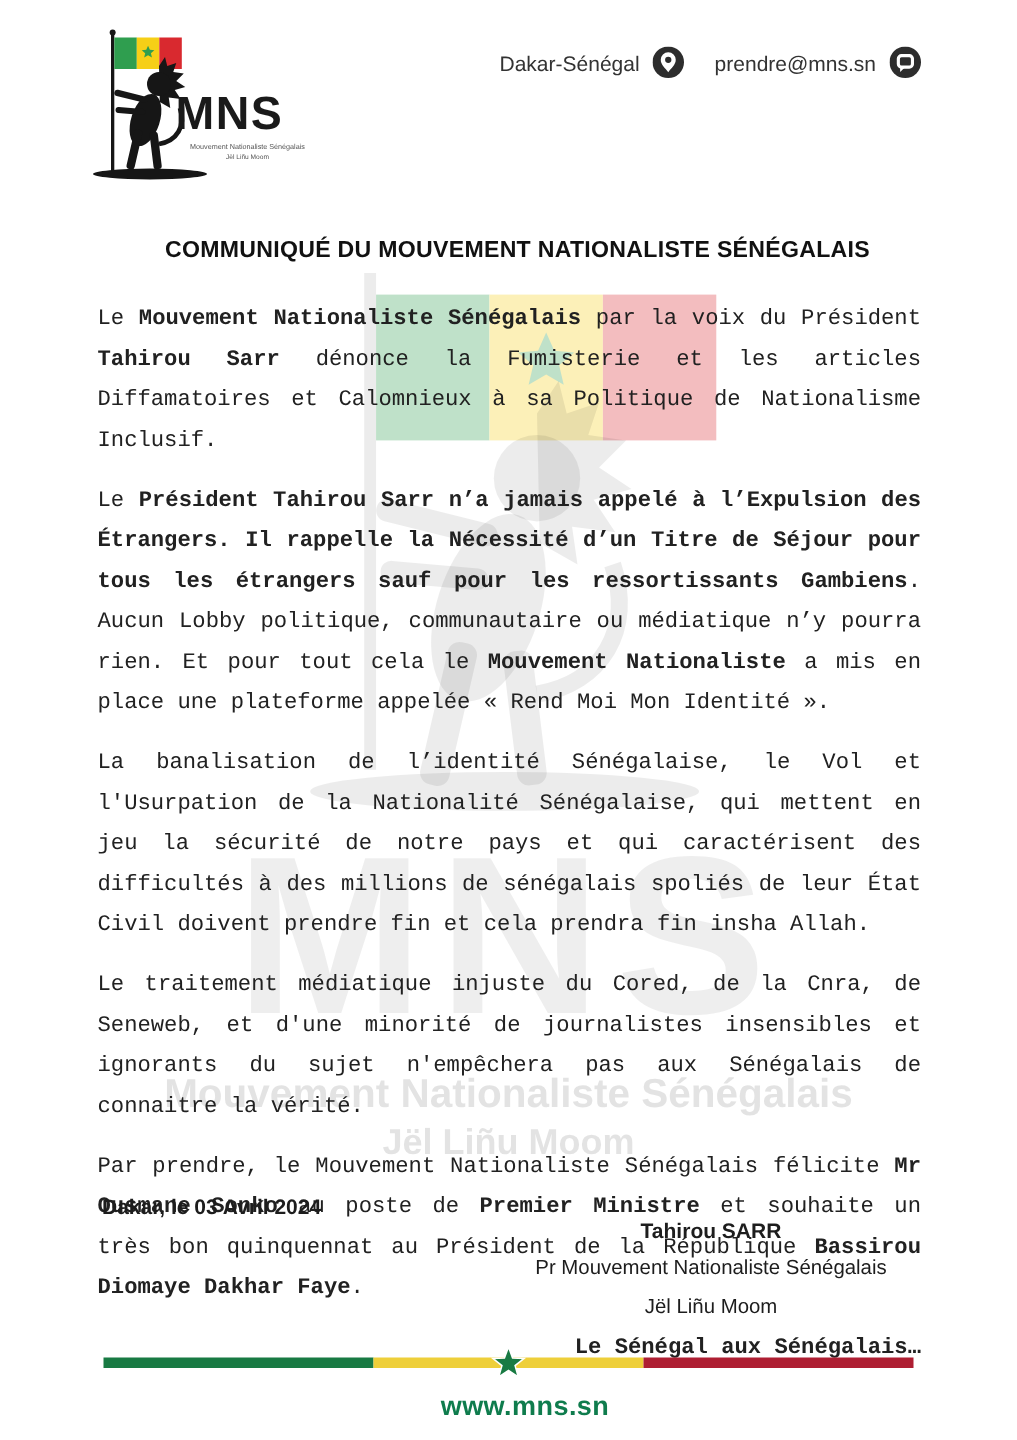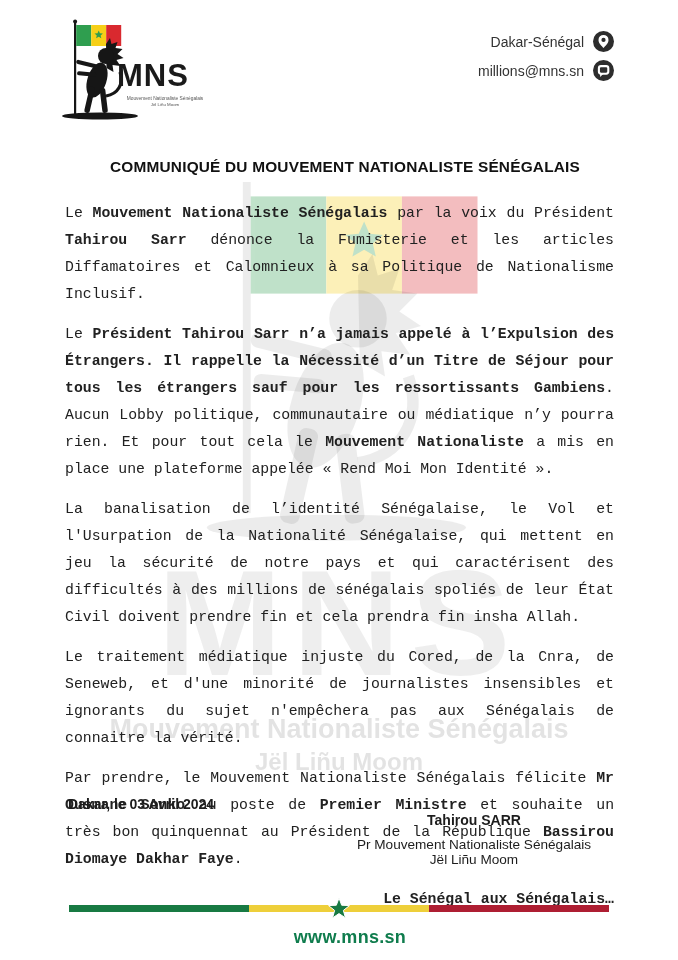--- a/index.html
+++ b/index.html
@@ -34,21 +34,21 @@
     position:absolute; left:117px; top:60px; font-size:31px; font-weight:700;
     letter-spacing:1px; color:#1a1a1a; line-height:1;
   }
   .logo-sub{
     position:absolute; left:117px; top:96px; width:96px; text-align:center;
     color:#555; line-height:1.35;
   }
   .logo-sub .l1{font-size:4.8px; display:block;}
   .logo-sub .l2{font-size:4.4px; display:block;}
   .contact{
-    position:absolute; top:31px; right:64px; display:flex; flex-direction:column; gap:8px;
+    position:absolute; top:31px; right:64px; display:flex; flex-direction:row; gap:20px;
   }
   .contact-row{display:flex; align-items:center; justify-content:flex-end; gap:9px;}
   .contact-row .txt{font-size:14px; color:#333; white-space:nowrap;}
   .cicon{width:21px; height:21px; flex:0 0 21px;}
   
   .doc-title{
     position:absolute; top:152px; left:0; width:100%; text-align:center;
     font-size:15.4px; font-weight:700; color:#111; letter-spacing:0.2px;
   }
   
@@ -56,21 +56,21 @@
   .body-text p{
     margin:0 0 13px 0; font-size:14.8px; line-height:27px;
     text-align:justify; color:var(--text);
   }
   .body-text p.closing{text-align:right; font-weight:700;}
   .b{font-weight:700;}
   
   .date-line{position:absolute; left:68px; top:796px; font-size:14px; font-weight:700; color:#1d1d1d;}
   .sig-block{position:absolute; left:335px; top:812px; width:278px; text-align:center; color:#1d1d1d;}
   .sig-name{font-size:14px; font-weight:700; margin-bottom:9px;}
-  .sig-role{font-size:13.6px; margin-bottom:0;}
+  .sig-role{font-size:13.6px; margin-bottom:11px;}
   .sig-tagline{font-size:13.6px;}
   
   .stripe{position:absolute; left:69px; top:905px; width:540px; height:7px; display:flex;}
   .stripe .seg{flex:1 1 0;}
   .seg-green{background:var(--stripe-green);}
   .seg-yellow{background:var(--stripe-yellow);}
   .seg-red{background:var(--stripe-red);}
   .stripe-star{position:absolute; left:327px; top:897px; width:24px; height:24px;}
   .site-url{
     position:absolute; top:927px; left:11px; width:100%; text-align:center;
@@ -136,21 +136,21 @@
   <div class="contact layer">
     <div class="contact-row">
       <span class="txt">Dakar-Sénégal</span>
       <svg class="cicon" viewBox="0 0 21 21" aria-hidden="true">
         <circle cx="10.5" cy="10.5" r="10.5" fill="var(--icon-dark)"></circle>
         <path d="M10.5,3.9 a5,5 0 0 1 5,5 c0,3.5 -3.2,5.7 -5,8.2 c-1.8,-2.5 -5,-4.7 -5,-8.2 a5,5 0 0 1 5,-5 z" fill="#fff"></path>
         <circle cx="10.5" cy="8.9" r="2.1" fill="var(--icon-dark)"></circle>
       </svg>
     </div>
     <div class="contact-row">
-      <span class="txt">millions@mns.sn</span>
+      <span class="txt">prendre@mns.sn</span>
       <svg class="cicon" viewBox="0 0 21 21" aria-hidden="true">
         <circle cx="10.5" cy="10.5" r="10.5" fill="var(--icon-dark)"></circle>
         <rect x="5.9" y="6.1" width="9.4" height="7.6" rx="2.1" fill="none" stroke="#fff" stroke-width="2.1"></rect>
         <path d="M7.1,13.3 L7.1,17 L10.9,13.3 Z" fill="#fff"></path>
       </svg>
     </div>
   </div>
 
   <h1 class="doc-title layer" style="margin:6px;">COMMUNIQUÉ DU MOUVEMENT NATIONALISTE SÉNÉGALAIS</h1>
 

